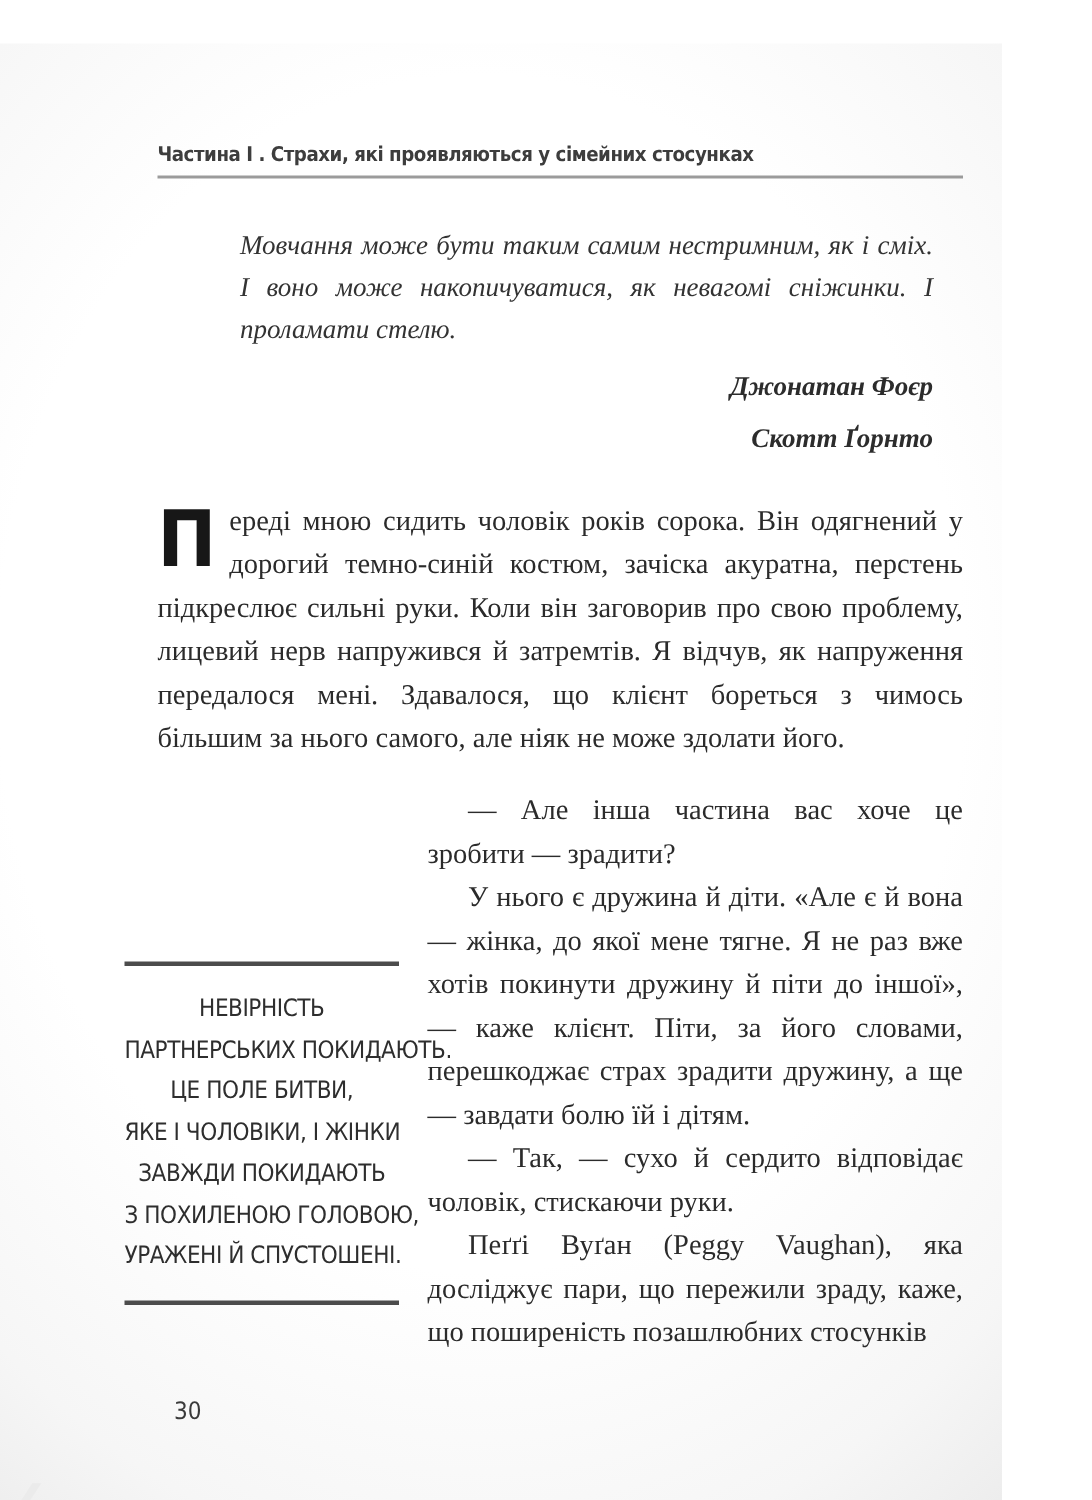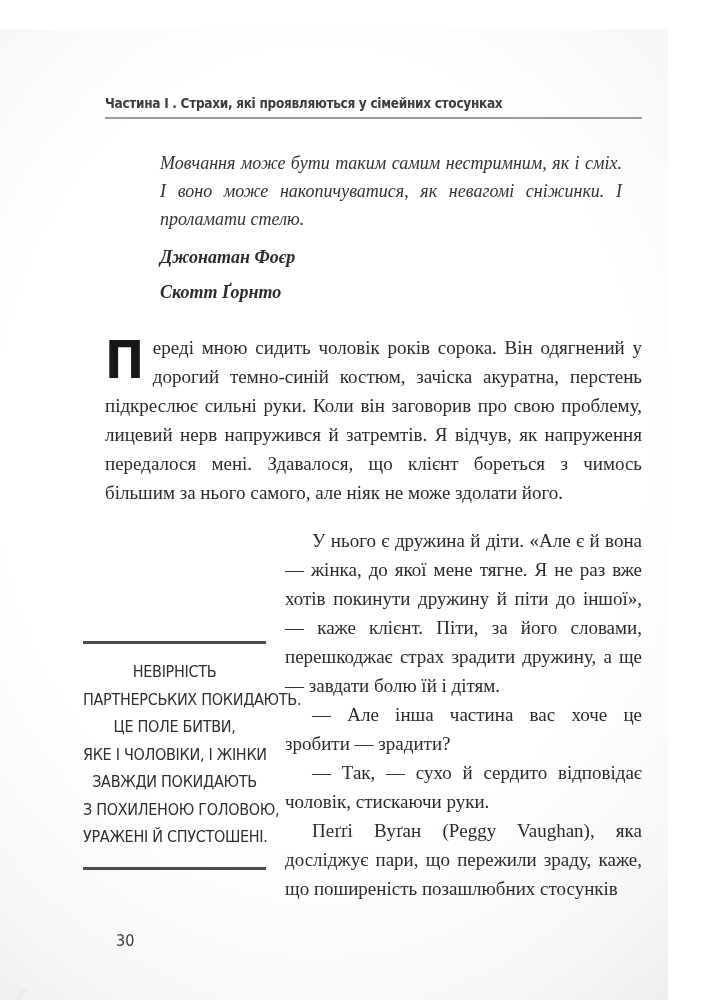--- a/index.html
+++ b/index.html
@@ -33,20 +33,21 @@
   }
   .epigraph{
     margin:30px 20px 0 55px;
     font-style:italic;
     font-size:18px;line-height:28px;
     text-align:justify;
     color:#333;
   }
   .epigraph-author{
     margin:14px 20px 0 55px;
+    text-align:right;
     font-style:italic;font-weight:bold;
     font-size:18px;color:#2c2c2c;
   }
   .body-p{
     font-size:19px;line-height:29px;
     text-align:justify;
     color:#2b2b2b;
   }
   .p1{margin-top:30px;}
   .dropcap{
@@ -98,22 +99,22 @@
     <p class="epigraph">Мовчання може бути таким самим нестримним, як і сміх. І воно може накопичуватися, як невагомі сніжинки. І проламати стелю.</p>
     <div class="epigraph-author">Джонатан Фоєр</div>
 
     <div class="epigraph-author">Скотт Ґорнто</div>
 
     <p class="body-p p1">
       <span class="dropcap condensed">П</span><span>ереді мною сидить чоловік років сорока. Він одягнений у дорогий темно-синій костюм, зачіска акуратна, перстень підкреслює сильні руки. Коли він заговорив про свою проблему, лицевий нерв напружився й затремтів. Я відчув, як напруження передалося мені. Здавалося, що клієнт бореться з чимось більшим за нього самого, але ніяк не може здолати його.</span>
     </p>
 
     <div class="right-col">
+      <p class="body-p">— Але інша частина вас хоче це зробити — зрадити?</p>
       <p class="body-p">У нього є дружина й діти. «Але є й вона — жінка, до якої мене тягне. Я не раз вже хотів покинути дружину й піти до іншої», — каже клієнт. Піти, за його словами, перешкоджає страх зрадити дружину, а ще — завдати болю їй і дітям.</p>
-      <p class="body-p">— Але інша частина вас хоче це зробити — зрадити?</p>
       <p class="body-p">— Так, — сухо й сердито відповідає чоловік, стискаючи руки.</p>
       <p class="body-p">Пеґґі Вуґан (Peggy Vaughan), яка досліджує пари, що пережили зраду, каже, що поширеність позашлюбних стосунків</p>
     </div>
 
   </div>
 
   <div class="pullquote condensed">
     <div class="pq-line">НЕВІРНІСТЬ</div>
     <div class="pq-line">ПАРТНЕРСЬКИХ ПОКИДАЮТЬ.</div>
     <div class="pq-line">ЦЕ ПОЛЕ БИТВИ,</div>

